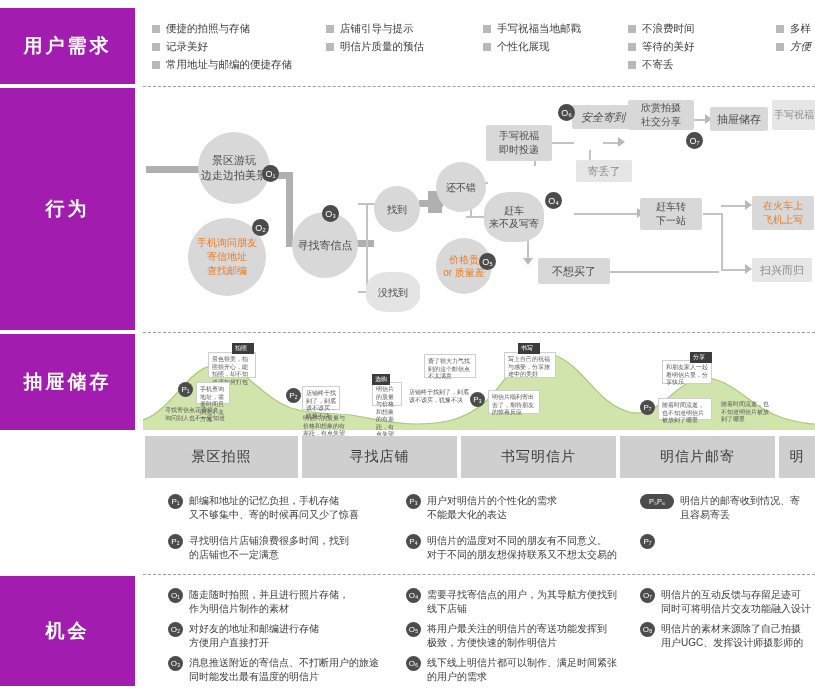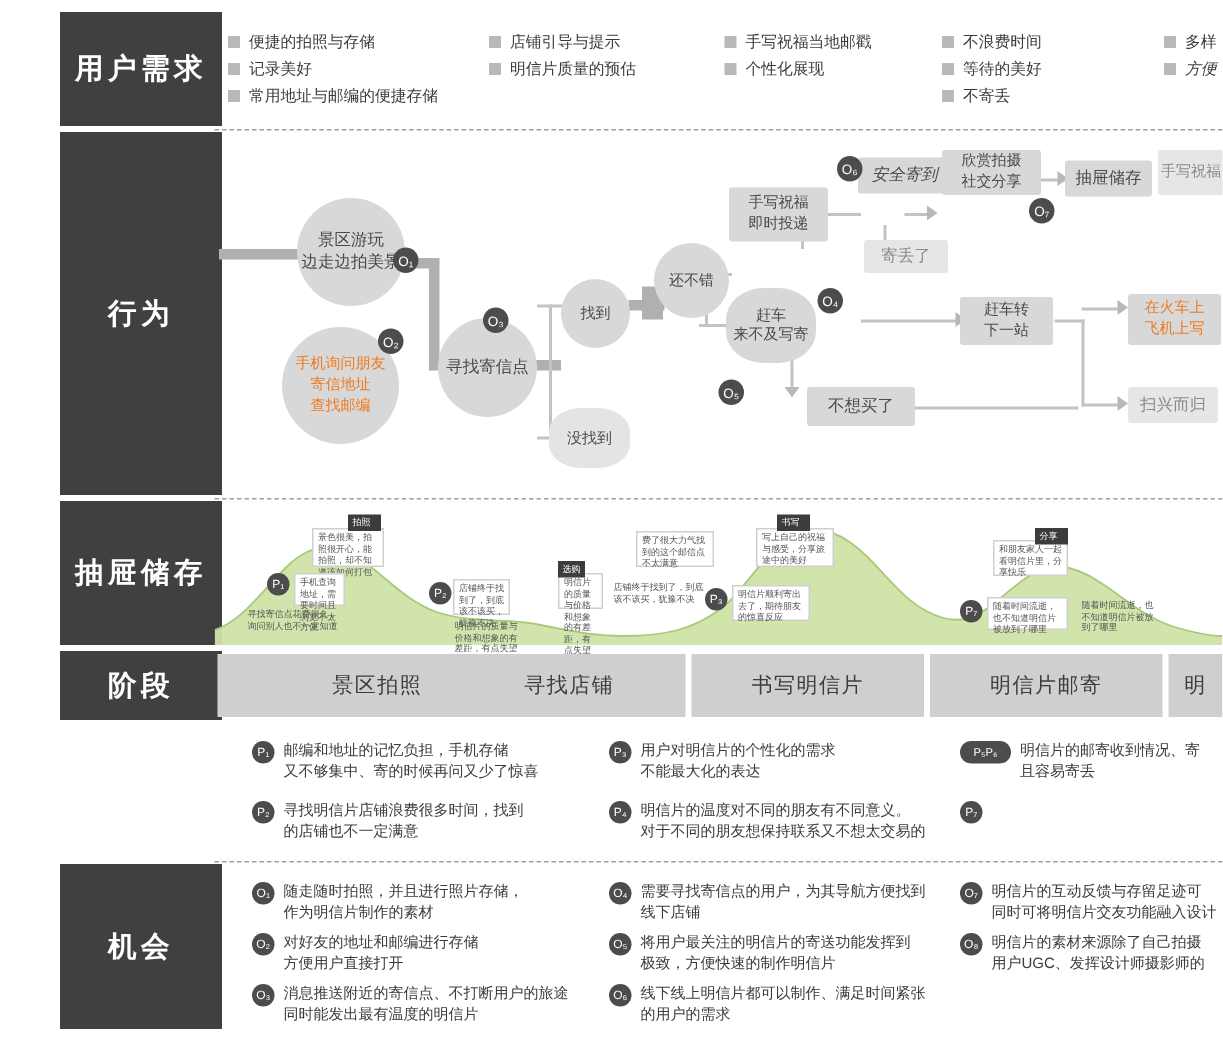--- a/index.html
+++ b/index.html
@@ -17,31 +17,30 @@
   #stage {
     position: relative;
     width: 815px;
     height: 691px;
   }
 
   
   .row-label {
     position: absolute;
     left: 0;
-    width: 108px;
-    background: #404040;
+    width: 135px;
+    background: #a21caf;
     color: #ffffff;
     display: flex;
     align-items: center;
     justify-content: center;
     font-size: 19px;
     letter-spacing: 3px;
     font-weight: bold;
     box-sizing: border-box;
-    margin-left: 40px;
   }
   .row-label.phase { font-size: 19px; }
 
   
   .sep {
     position: absolute;
     left: 143px;
     right: 0;
     border-top: 1px dashed #9aa09a;
     height: 0;
@@ -204,21 +203,20 @@
   }
 </style>
 </head>
 <body>
 
 <div id="stage">
 
   <div class="row-label" style="top:8px;height:76px;">用户需求</div>
   <div class="row-label" style="top:88px;height:242px;">行为</div>
   <div class="row-label" style="top:334px;height:96px;">抽屉储存</div>
-  <div class="row-label phase" style="top:434px;height:46px;">阶段</div>
   <div class="row-label" style="top:576px;height:110px;">机会</div>
 
   <div class="sep" style="top:86px;"></div>
   <div class="sep" style="top:332px;"></div>
   <div class="sep" style="top:574px;"></div>
 
   <div class="need-item" style="left:152px;top:22px;"><span class="bullet"></span><span>便捷的拍照与存储</span></div>
   <div class="need-item" style="left:152px;top:40px;"><span class="bullet"></span><span>记录美好</span></div>
   <div class="need-item" style="left:152px;top:58px;"><span class="bullet"></span><span>常用地址与邮编的便捷存储</span></div>
 
@@ -289,20 +287,22 @@
 查找邮编</div>
   <div class="marker" style="left:252px;top:219px;">O₂</div>
 
   <div class="bubble" style="left:292px;top:212px;width:66px;height:66px;">寻找寄信点</div>
   <div class="marker" style="left:322px;top:205px;">O₃</div>
 
   <div class="bubble small" style="left:374px;top:186px;width:46px;height:46px;">找到</div>
   <div class="bubble small pale" style="left:366px;top:272px;width:54px;height:40px;border-radius:40%;">没找到</div>
 
   <div class="bubble small" style="left:436px;top:162px;width:50px;height:50px;">还不错</div>
+  <div class="bubble small orange" style="left:436px;top:238px;width:56px;height:56px;white-space:pre-line;">价格贵
+or 质量差</div>
   <div class="marker" style="left:479px;top:253px;">O₅</div>
 
   <div class="flat" style="left:486px;top:125px;width:66px;height:36px;white-space:pre-line;font-size:10px;">手写祝福
 即时投递</div>
 
   <div class="bubble small" style="left:484px;top:192px;width:60px;height:50px;border-radius:42%;white-space:pre-line;">赶车
 来不及写寄</div>
   <div class="marker" style="left:545px;top:192px;">O₄</div>
 
   <div class="flat" style="left:538px;top:258px;width:72px;height:26px;">不想买了</div>
@@ -352,21 +352,21 @@
 
   <div class="note" style="left:488px;top:390px;width:52px;height:24px;">明信片顺利寄出去了，期待朋友的惊喜反应</div>
   <div class="pmark" style="left:470px;top:392px;">P₃</div>
 
   <div class="note" style="left:662px;top:360px;width:50px;height:24px;">和朋友家人一起看明信片里，分享快乐</div>
   <div class="note-cap" style="left:690px;top:352px;width:22px;">分享</div>
   <div class="note" style="left:658px;top:398px;width:54px;height:22px;">随着时间流逝，也不知道明信片被放到了哪里</div>
   <div class="pmark" style="left:640px;top:400px;">P₇</div>
   <div class="note" style="left:718px;top:398px;width:58px;height:22px;border:none;background:transparent;">随着时间流逝，也不知道明信片被放到了哪里</div>
 
-  <div class="phase-box" style="left:145px;top:436px;width:153px;height:42px;padding-left:30px;">景区拍照</div>
+  <div class="phase-box" style="left:145px;top:436px;width:153px;height:42px;">景区拍照</div>
   <div class="phase-box" style="left:302px;top:436px;width:155px;height:42px;">寻找店铺</div>
   <div class="phase-box" style="left:620px;top:436px;width:155px;height:42px;">明信片邮寄</div>
   <div class="phase-box" style="left:461px;top:436px;width:155px;height:42px;">书写明信片</div>
   <div class="phase-box" style="left:779px;top:436px;width:36px;height:42px;">明</div>
 
   <div class="bullet-row" style="left:168px;top:494px;width:230px;">
     <div class="pmark" style="position:relative;left:0;top:0;flex:0 0 15px;">P₁</div>
     <div class="txt">邮编和地址的记忆负担，手机存储
 又不够集中、寄的时候再问又少了惊喜</div>
   </div>

